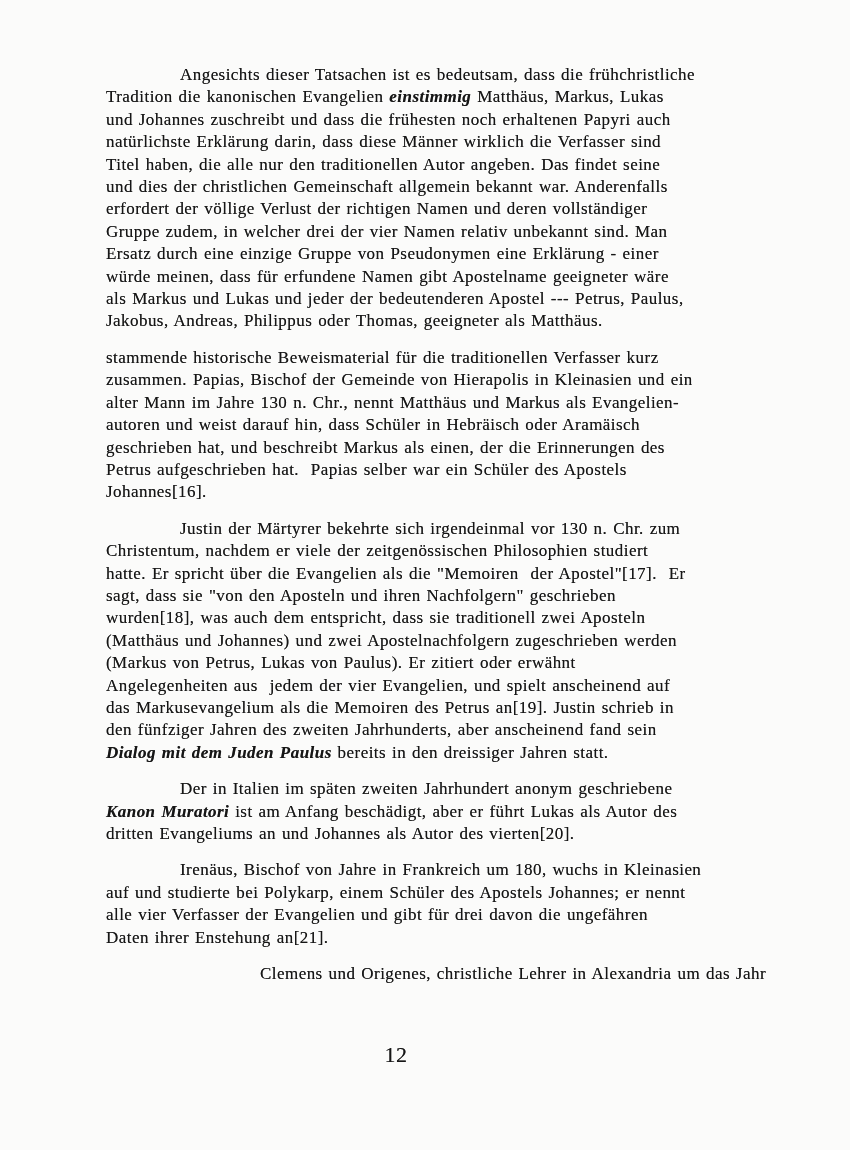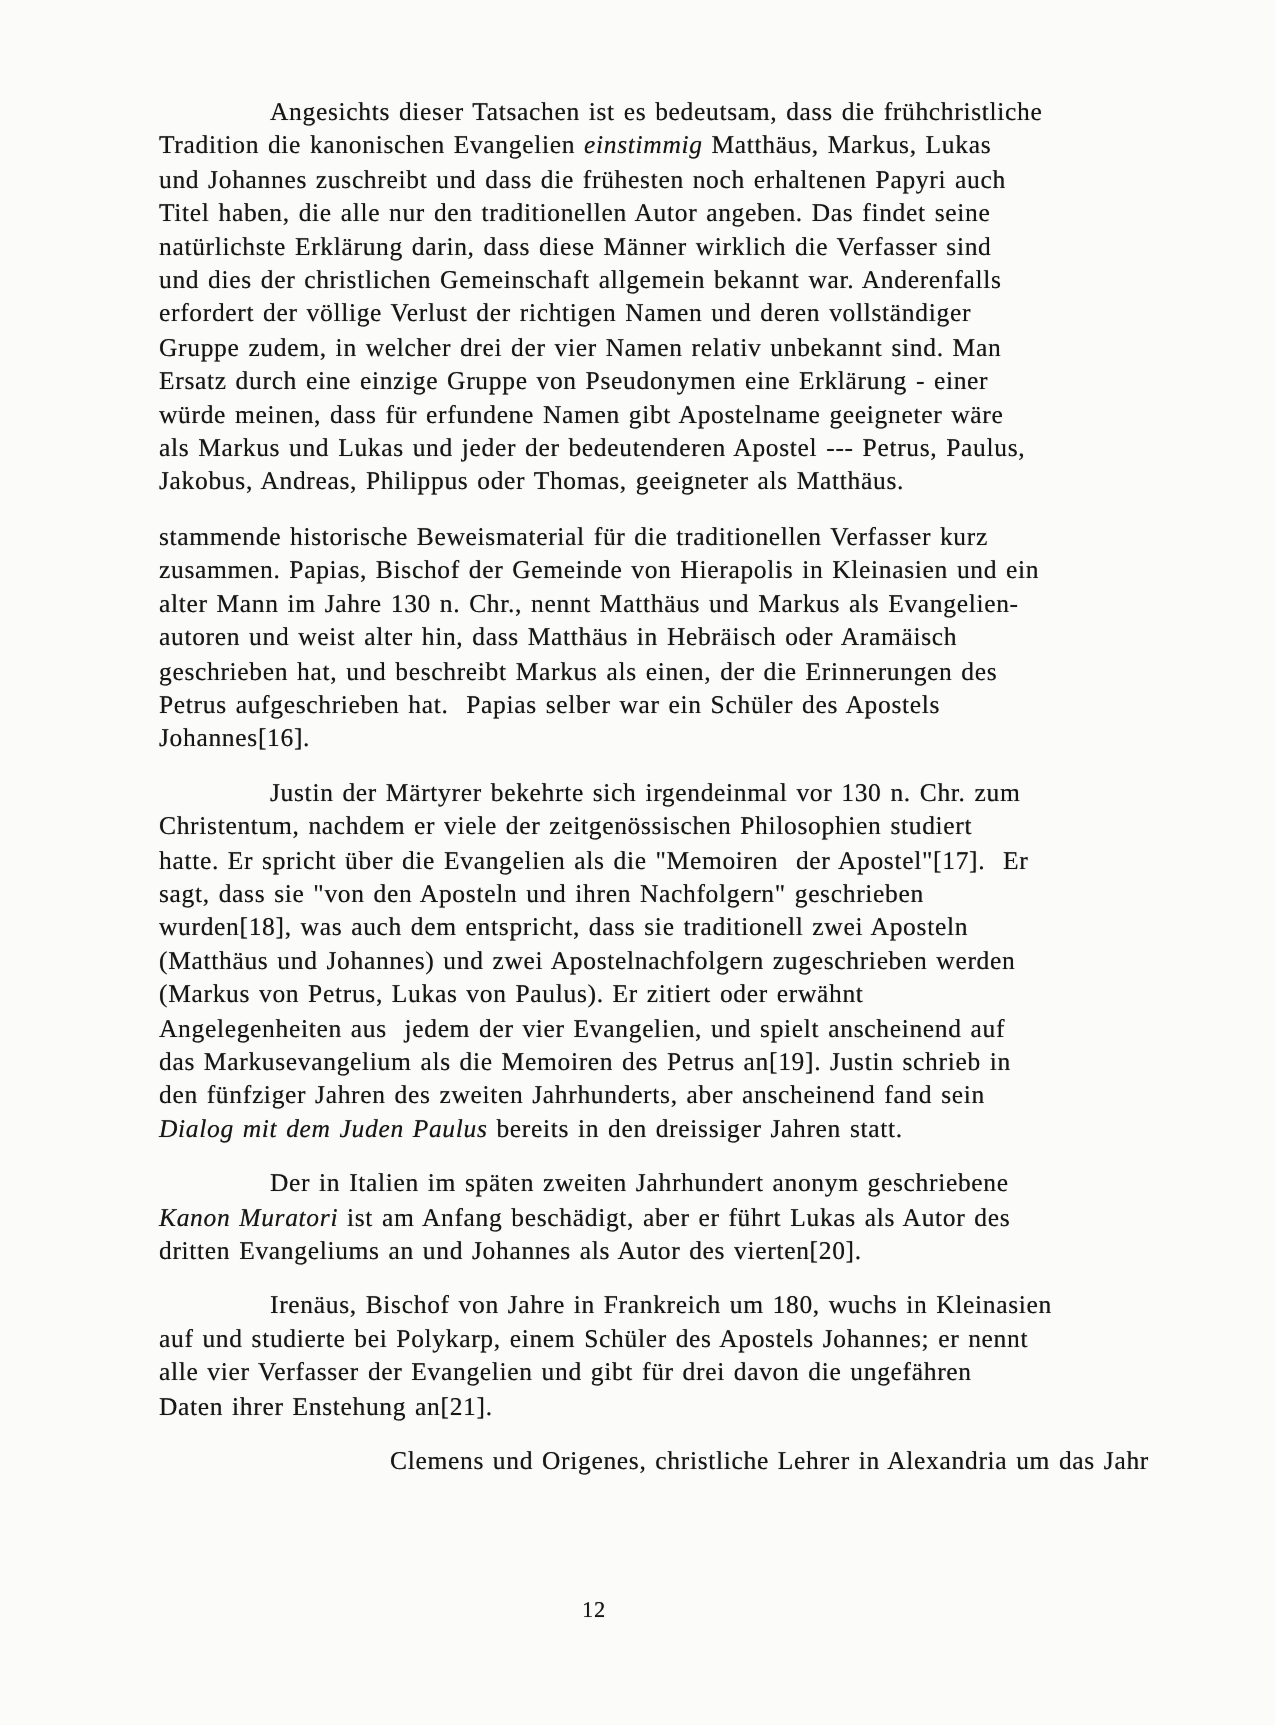--- a/index.html
+++ b/index.html
@@ -23,57 +23,56 @@
     font-size: 17px;
     line-height: 22.4px;
     letter-spacing: 0.45px;
     word-spacing: 1.2px;
     text-shadow: 0 0 0.5px rgba(10,10,10,0.6); 
   }
   .paragraph { margin: 0 0 14px 0; }
   .paragraph:last-child { margin-bottom: 0; text-align: right; }
   .line { white-space: pre; }          
   .line.first { padding-left: 74px; }  
-  .seg.italic { font-style: italic; }
+  .seg.italic { font-style: italic; font-weight: bold; }
   .page-number {
     position: absolute;
     left: 0;
     top: 1042px;
     width: 792px;
     text-align: center;
-    font-size: 15px;
+    font-size: 22px;
     letter-spacing: 0.5px;
     text-shadow: 0 0 0.5px rgba(10,10,10,0.6);
-    margin-top: 24px;
   }
 </style>
 </head>
 <body style="background: rgb(251, 251, 250); color: rgb(22, 22, 22);">
 
 <div class="page">
   <div class="text-block">
       <div class="paragraph">
         <div class="line first"><span class="seg">Angesichts dieser Tatsachen ist es bedeutsam, dass die frühchristliche</span></div>
         <div class="line"><span class="seg">Tradition die kanonischen Evangelien </span><span class="seg italic">einstimmig</span><span class="seg"> Matthäus, Markus, Lukas</span></div>
         <div class="line"><span class="seg">und Johannes zuschreibt und dass die frühesten noch erhaltenen Papyri auch</span></div>
+        <div class="line"><span class="seg">natürlichste Erklärung darin, dass diese Männer wirklich die Verfasser sind</span></div>
         <div class="line"><span class="seg">Titel haben, die alle nur den traditionellen Autor angeben. Das findet seine</span></div>
-        <div class="line"><span class="seg">natürlichste Erklärung darin, dass diese Männer wirklich die Verfasser sind</span></div>
         <div class="line"><span class="seg">und dies der christlichen Gemeinschaft allgemein bekannt war. Anderenfalls</span></div>
         <div class="line"><span class="seg">erfordert der völlige Verlust der richtigen Namen und deren vollständiger</span></div>
         <div class="line"><span class="seg">Gruppe zudem, in welcher drei der vier Namen relativ unbekannt sind. Man</span></div>
         <div class="line"><span class="seg">Ersatz durch eine einzige Gruppe von Pseudonymen eine Erklärung - einer</span></div>
         <div class="line"><span class="seg">würde meinen, dass für erfundene Namen gibt Apostelname geeigneter wäre</span></div>
         <div class="line"><span class="seg">als Markus und Lukas und jeder der bedeutenderen Apostel --- Petrus, Paulus,</span></div>
         <div class="line"><span class="seg">Jakobus, Andreas, Philippus oder Thomas, geeigneter als Matthäus.</span></div>
       </div>
       <div class="paragraph">
         <div class="line"><span class="seg">stammende historische Beweismaterial für die traditionellen Verfasser kurz</span></div>
         <div class="line"><span class="seg">zusammen. Papias, Bischof der Gemeinde von Hierapolis in Kleinasien und ein</span></div>
         <div class="line"><span class="seg">alter Mann im Jahre 130 n. Chr., nennt Matthäus und Markus als Evangelien-</span></div>
-        <div class="line"><span class="seg">autoren und weist alter hin, dass Matthäus in Hebräisch oder Aramäisch</span></div>
+        <div class="line"><span class="seg">autoren und weist darauf hin, dass Schüler in Hebräisch oder Aramäisch</span></div>
         <div class="line"><span class="seg">geschrieben hat, und beschreibt Markus als einen, der die Erinnerungen des</span></div>
         <div class="line"><span class="seg">Petrus aufgeschrieben hat.  Papias selber war ein Schüler des Apostels</span></div>
         <div class="line"><span class="seg">Johannes[16].</span></div>
       </div>
       <div class="paragraph">
         <div class="line first"><span class="seg">Justin der Märtyrer bekehrte sich irgendeinmal vor 130 n. Chr. zum</span></div>
         <div class="line"><span class="seg">Christentum, nachdem er viele der zeitgenössischen Philosophien studiert</span></div>
         <div class="line"><span class="seg">hatte. Er spricht über die Evangelien als die "Memoiren  der Apostel"[17].  Er</span></div>
         <div class="line"><span class="seg">sagt, dass sie "von den Aposteln und ihren Nachfolgern" geschrieben</span></div>
         <div class="line"><span class="seg">wurden[18], was auch dem entspricht, dass sie traditionell zwei Aposteln</span></div>

